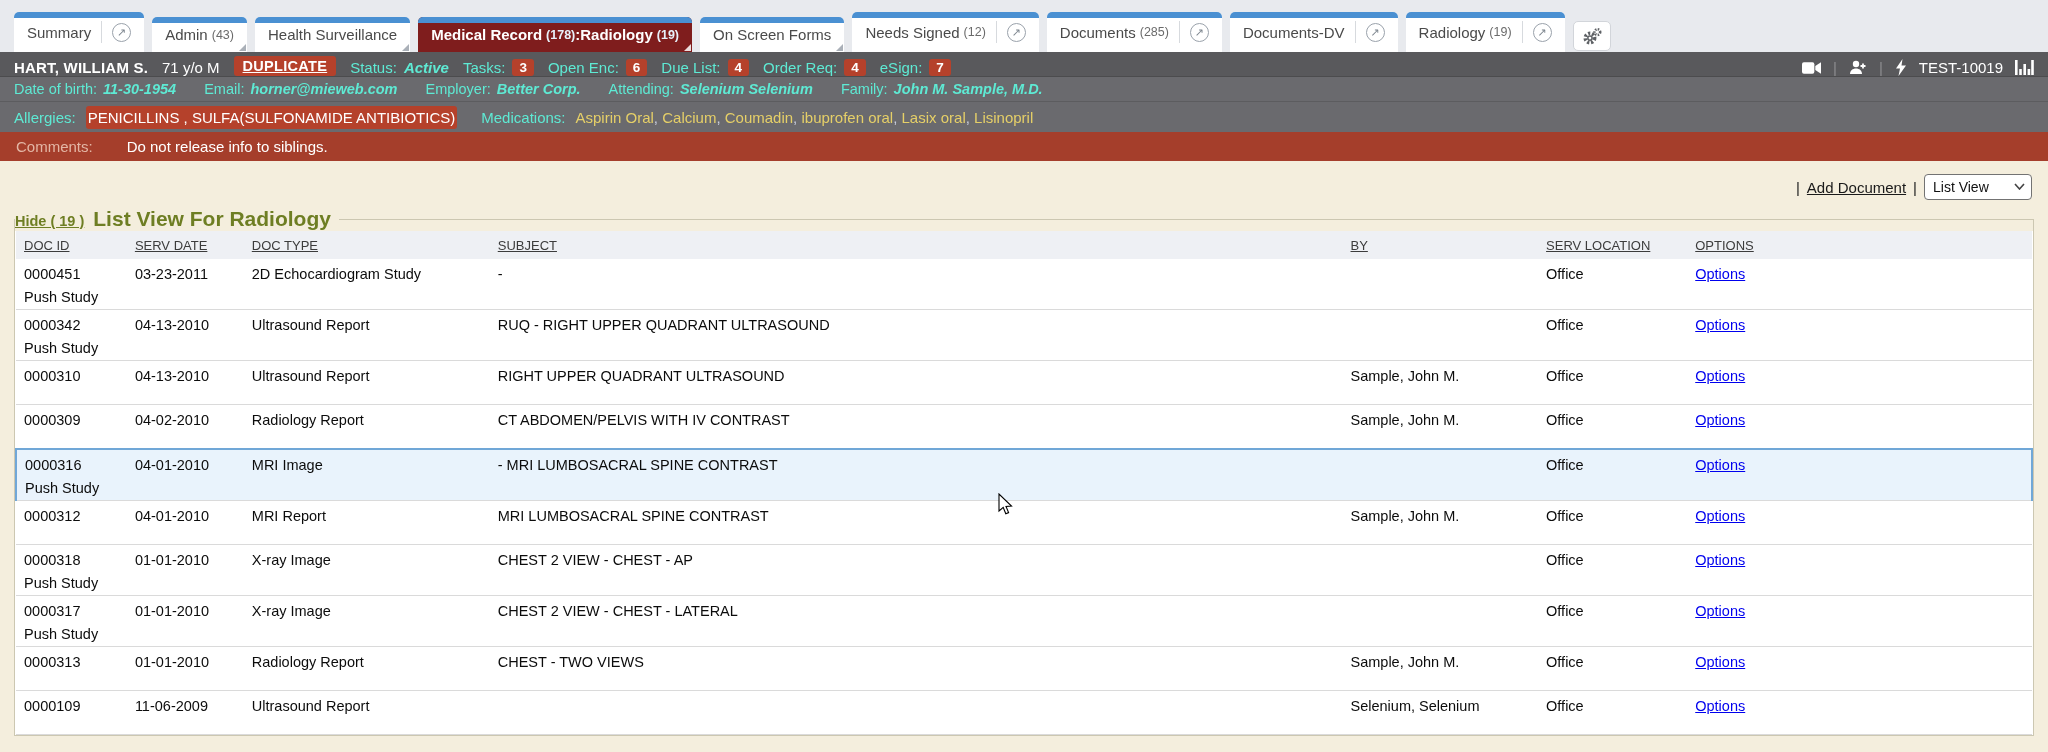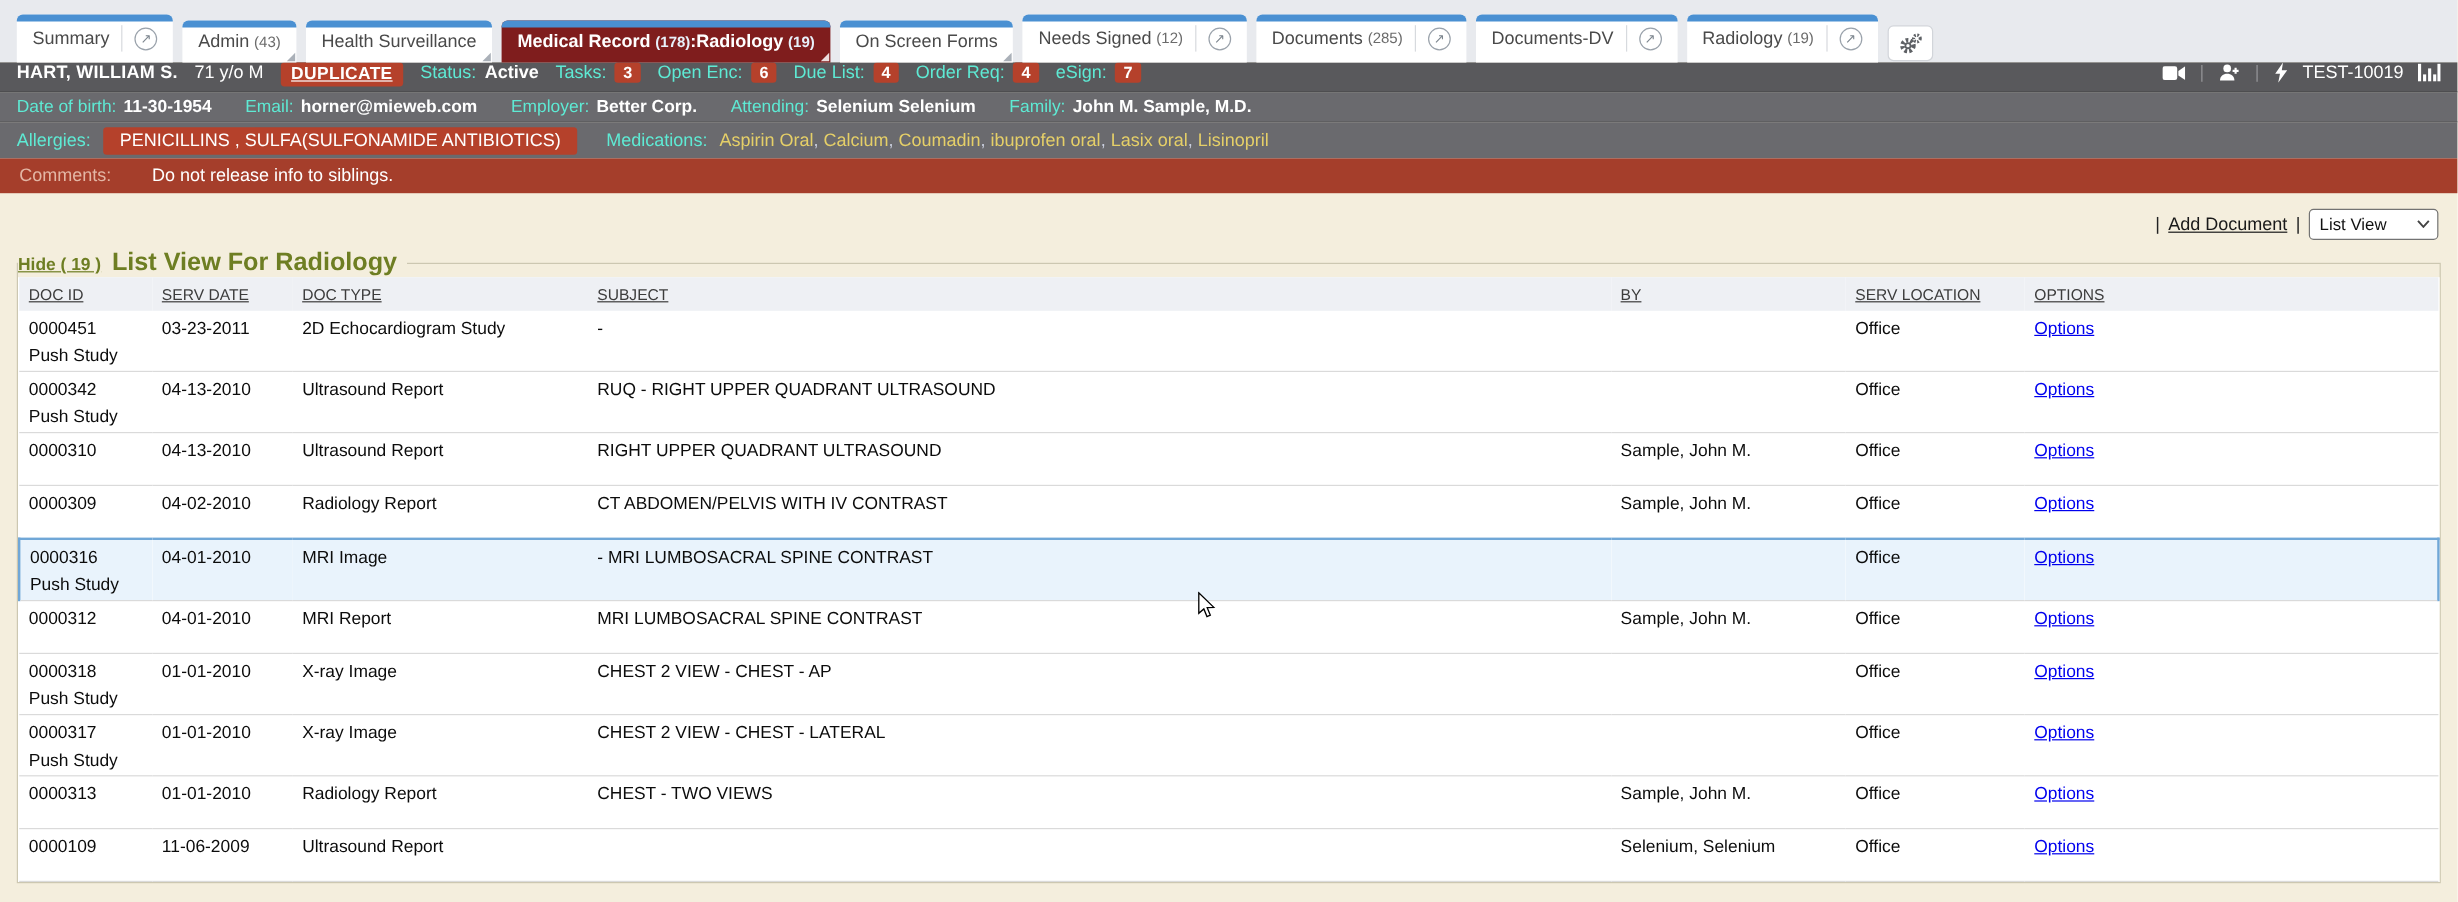--- a/index.html
+++ b/index.html
@@ -17,40 +17,40 @@
   .fold { position:absolute; right:1px; bottom:1px; width:0; height:0;
           border-left:7px solid transparent; border-bottom:7px solid #aab0b8; }
   .tab.active .fold { border-bottom-color:rgba(255,255,255,.85); }
   .popout { display:inline-flex; align-items:center; justify-content:center; width:19px; height:19px;
             border:1px solid #9aa2ab; border-radius:50%; color:#7c858e; font-size:11px; margin-left:10px; }
   .popout-sep { border-left:1px solid #d7dade; margin-left:10px; padding-left:0; height:22px; display:inline-block; }
   .gearbtn { background:#fff; border:1px solid #d2d5da; border-radius:5px; padding:5px 8px; margin-bottom:1px;
              display:flex; align-items:center; cursor:pointer; }
 
   
-  .pbar { background:#59595c; border-bottom:1px solid #4c4c4e; height:25px; display:flex; align-items:flex-start;
+  .pbar { background:#59595c; border-bottom:1px solid #4c4c4e; height:25px; display:flex; align-items:flex-end;
           padding:0 14px; color:#fff; font-size:15px; gap:14px; }
   .pbar .pname { font-weight:bold; letter-spacing:.2px; }
   .lbl { color:#5eead4; }
-  .val { color:#ffffff; font-weight:600; }
+  .val { color:#5eead4; font-weight:600;font-style:italic; }
   .badge { background:#b5412b; color:#fff; font-weight:bold; font-size:13.5px; padding:1px 7px; border-radius:3px; text-decoration:none; }
   .dupbadge { background:#b5412b; color:#fff; font-weight:bold; padding:2px 9px; border-radius:3px;
               text-decoration:underline; font-size:14.5px; letter-spacing:.3px; }
   .stat { display:flex; align-items:center; gap:7px; }
   .pbar-right { margin-left:auto; display:flex; align-items:center; gap:12px; }
   .pbar-right .vsep { color:#8d8d90; font-size:15px; }
   .pid { font-size:15px; color:#fff; }
   .icon { display:inline-flex; align-items:center; }
 
   .dbar { background:#6a6a6e; border-bottom:1px solid #5c5c5f; height:25px; display:flex; align-items:center;
           padding:0 14px; font-size:14.5px; gap:8px; }
   .dpair { display:flex; gap:6px; margin-right:20px; }
 
   .abar { background:#6a6a6e; height:30px; display:flex; align-items:center; padding:0 14px; font-size:15px; gap:10px; }
-  .allergy-badge { background:#b5412b; color:#fff; padding:3px 14px; border-radius:3px; font-size:15px; text-decoration:none; }
+  .allergy-badge { background:#b5412b; color:#fff; padding:3px 2px; border-radius:3px; font-size:15px; text-decoration:none; }
   .medlbl { margin-left:14px; }
   .medlist { list-style:none; display:flex; }
   .medlist li { display:inline; }
   .medlist a { color:#e5cf68; text-decoration:none; font-size:15px; }
   .medlist li::after { content:", "; color:#c9cede; white-space:pre; }
   .medlist li:last-child::after { content:""; }
 
   .cbar { background:#a53e2b; height:29px; display:flex; align-items:center; padding:0 16px; font-size:15px; }
   .cbar .clbl { color:#e3b6a5; margin-right:34px; }
   .cbar .ctext { color:#fff; }

